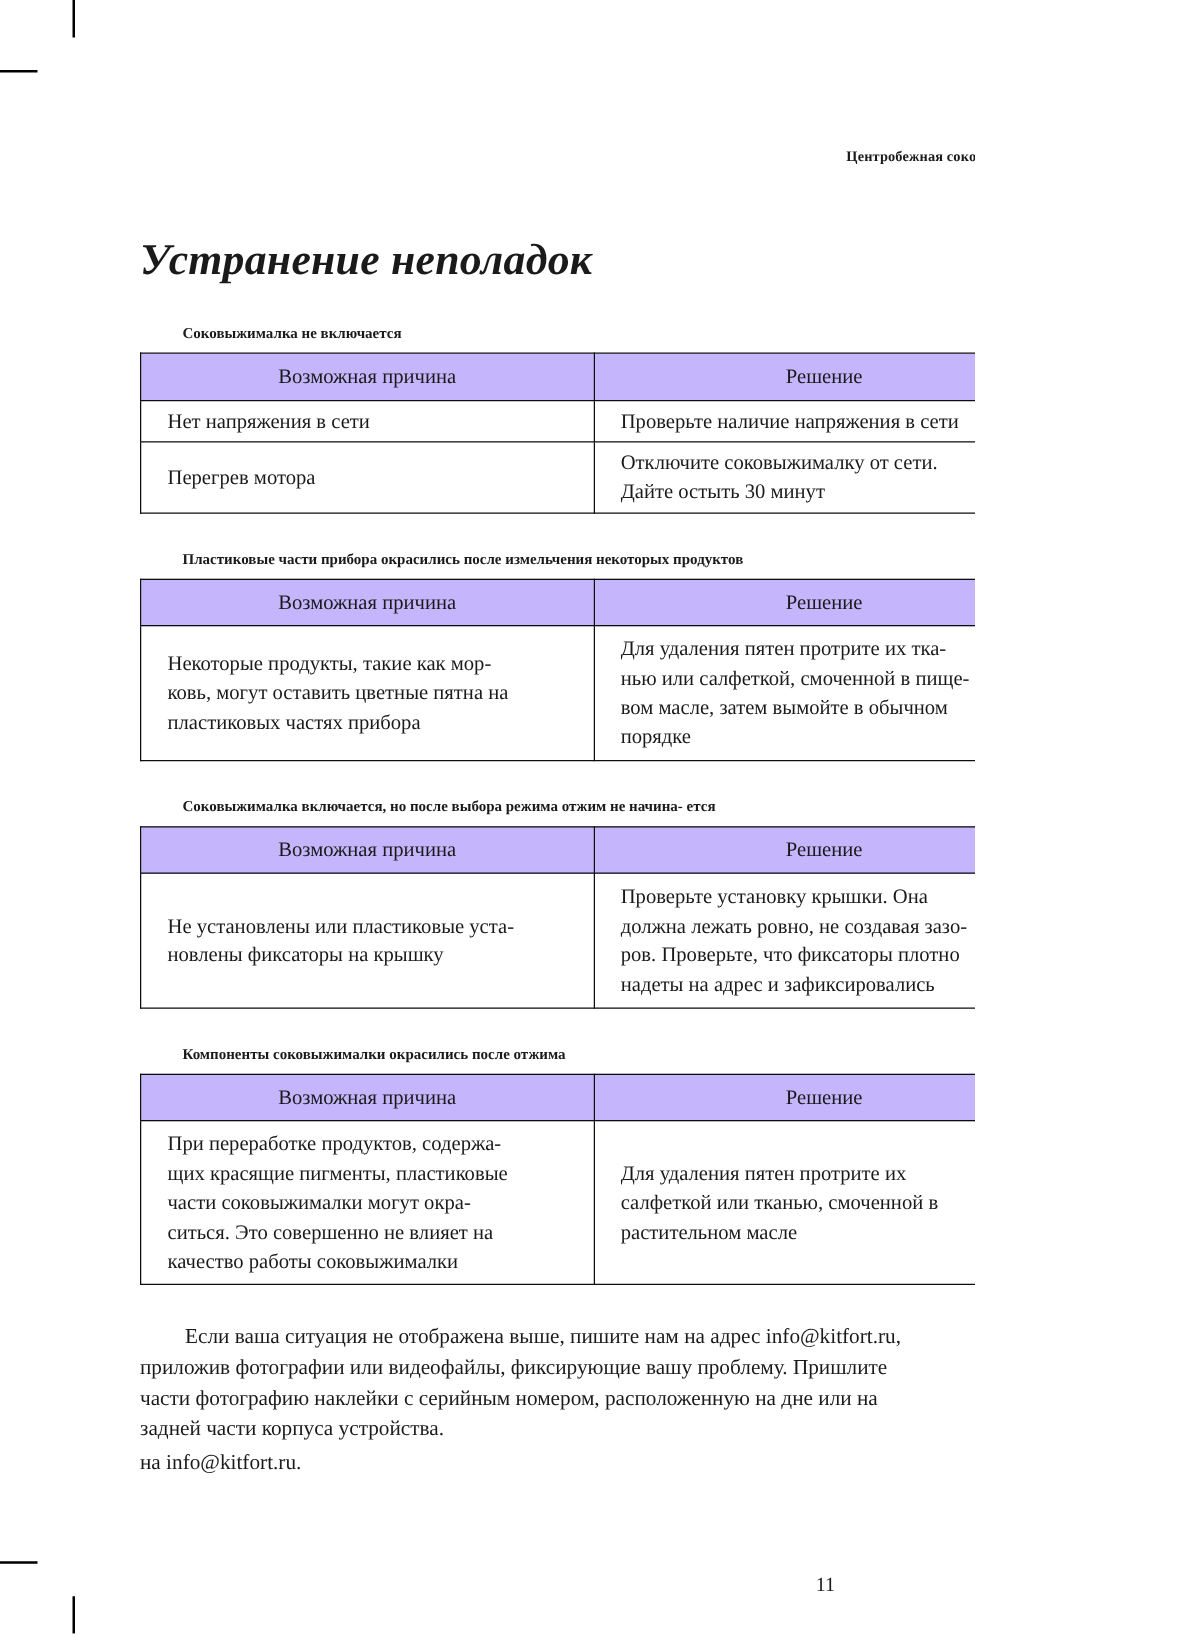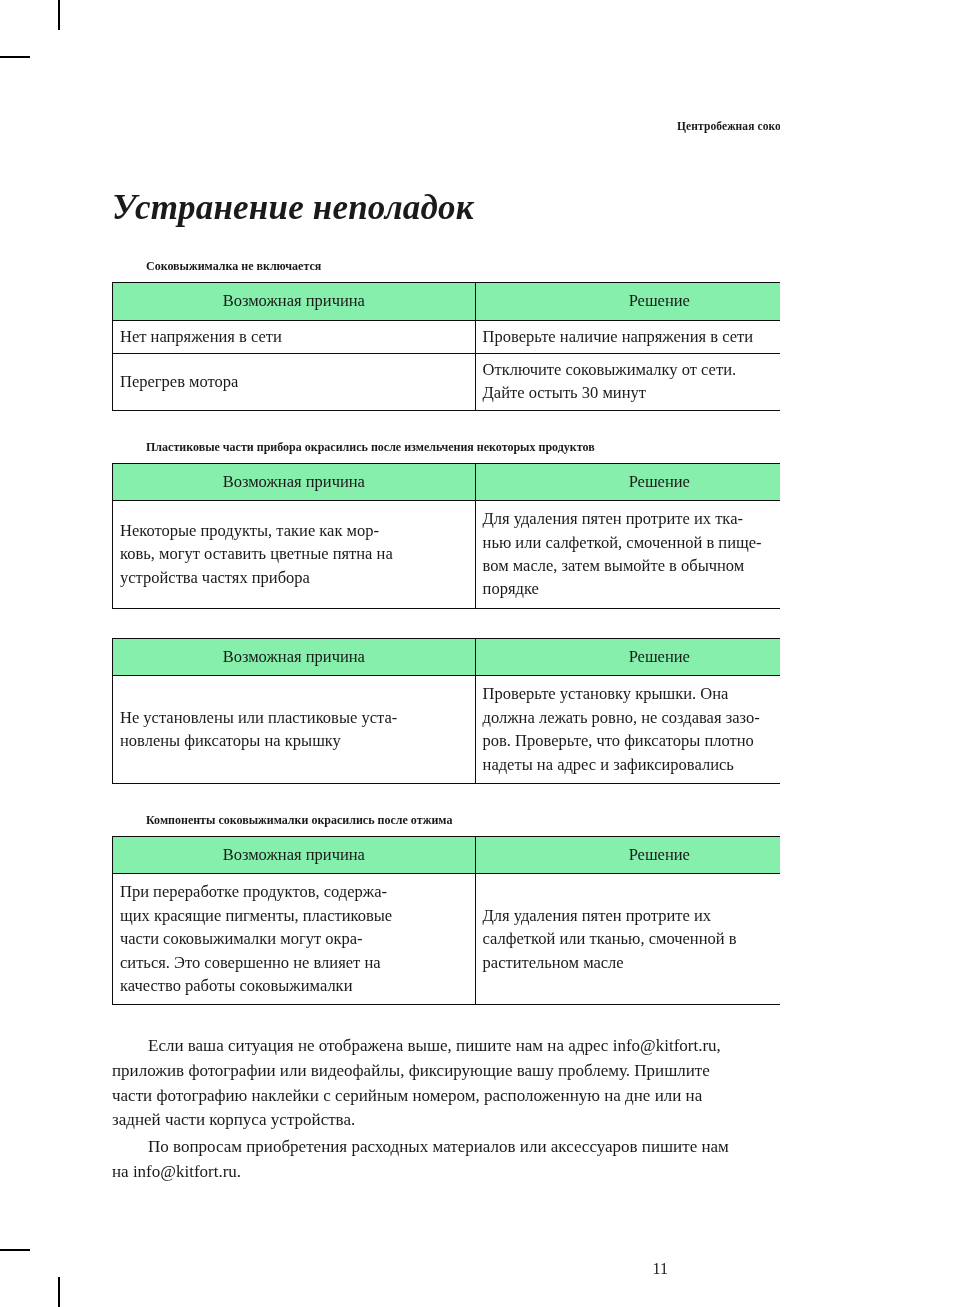--- a/index.html
+++ b/index.html
@@ -85,24 +85,24 @@
     font-size: 16.5px;
   }
   table.trouble col.c-cause { width: 49.6%; }
   table.trouble col.c-fix   { width: 50.4%; }
 
   table.trouble th,
   table.trouble td {
     border: 1.6px solid #0d0d0d;
     vertical-align: middle;
     line-height: 1.42;
-    padding: 4px 9px 5px 7px;
+    padding: 4px 9px 5px 21px;
   }
   table.trouble thead th {
-    background: #86efac;
+    background: #c4b5fd;
     font-weight: normal;
     text-align: center;
     padding: 6px 9px 7px 9px;
   }
   table.trouble td {
     text-align: left;
   }
   table.trouble td.pad-lines {
     padding-top: 6px;
     padding-bottom: 7px;
@@ -195,31 +195,32 @@
             <tr>
               <th>Возможная причина</th>
               <th>Решение</th>
             </tr>
           </thead>
           <tbody>
             <tr>
               <td class="pad-lines">
                 <span class="cellline">Некоторые продукты, такие как мор-</span>
                 <span class="cellline">ковь, могут оставить цветные пятна на</span>
-                <span class="cellline">устройства частях прибора</span>
+                <span class="cellline">пластиковых частях прибора</span>
               </td>
               <td class="pad-lines">
                 <span class="cellline">Для удаления пятен протрите их тка-</span>
                 <span class="cellline">нью или салфеткой, смоченной в пище-</span>
                 <span class="cellline">вом масле, затем вымойте в обычном</span>
                 <span class="cellline">порядке</span>
               </td>
             </tr>
           </tbody>
         </table>
+        <div class="subhead"><span>Соковыжималка включается, но после выбора режима отжим не начина-</span> <span>ется</span></div>
         <table class="trouble">
           <colgroup>
             <col class="c-cause">
             <col class="c-fix">
           </colgroup>
           <thead>
             <tr>
               <th>Возможная причина</th>
               <th>Решение</th>
             </tr>
@@ -271,21 +272,20 @@
       </div>
 
     <div id="closing-root">
         <div class="para">
           <span class="pline first">Если ваша ситуация не отображена выше, пишите нам на адрес info@kitfort.ru,</span>
           <span class="pline">приложив фотографии или видеофайлы, фиксирующие вашу проблему. Пришлите</span>
           <span class="pline">части фотографию наклейки с серийным номером, расположенную на дне или на</span>
           <span class="pline">задней части корпуса устройства.</span>
         </div>
         <div class="para">
-          <span class="pline first">По вопросам приобретения расходных материалов или аксессуаров пишите нам</span>
           <span class="pline">на info@kitfort.ru.</span>
         </div>
       </div>
 
   </div>
 
   <div class="folio">11</div>
 
 </div>
 

